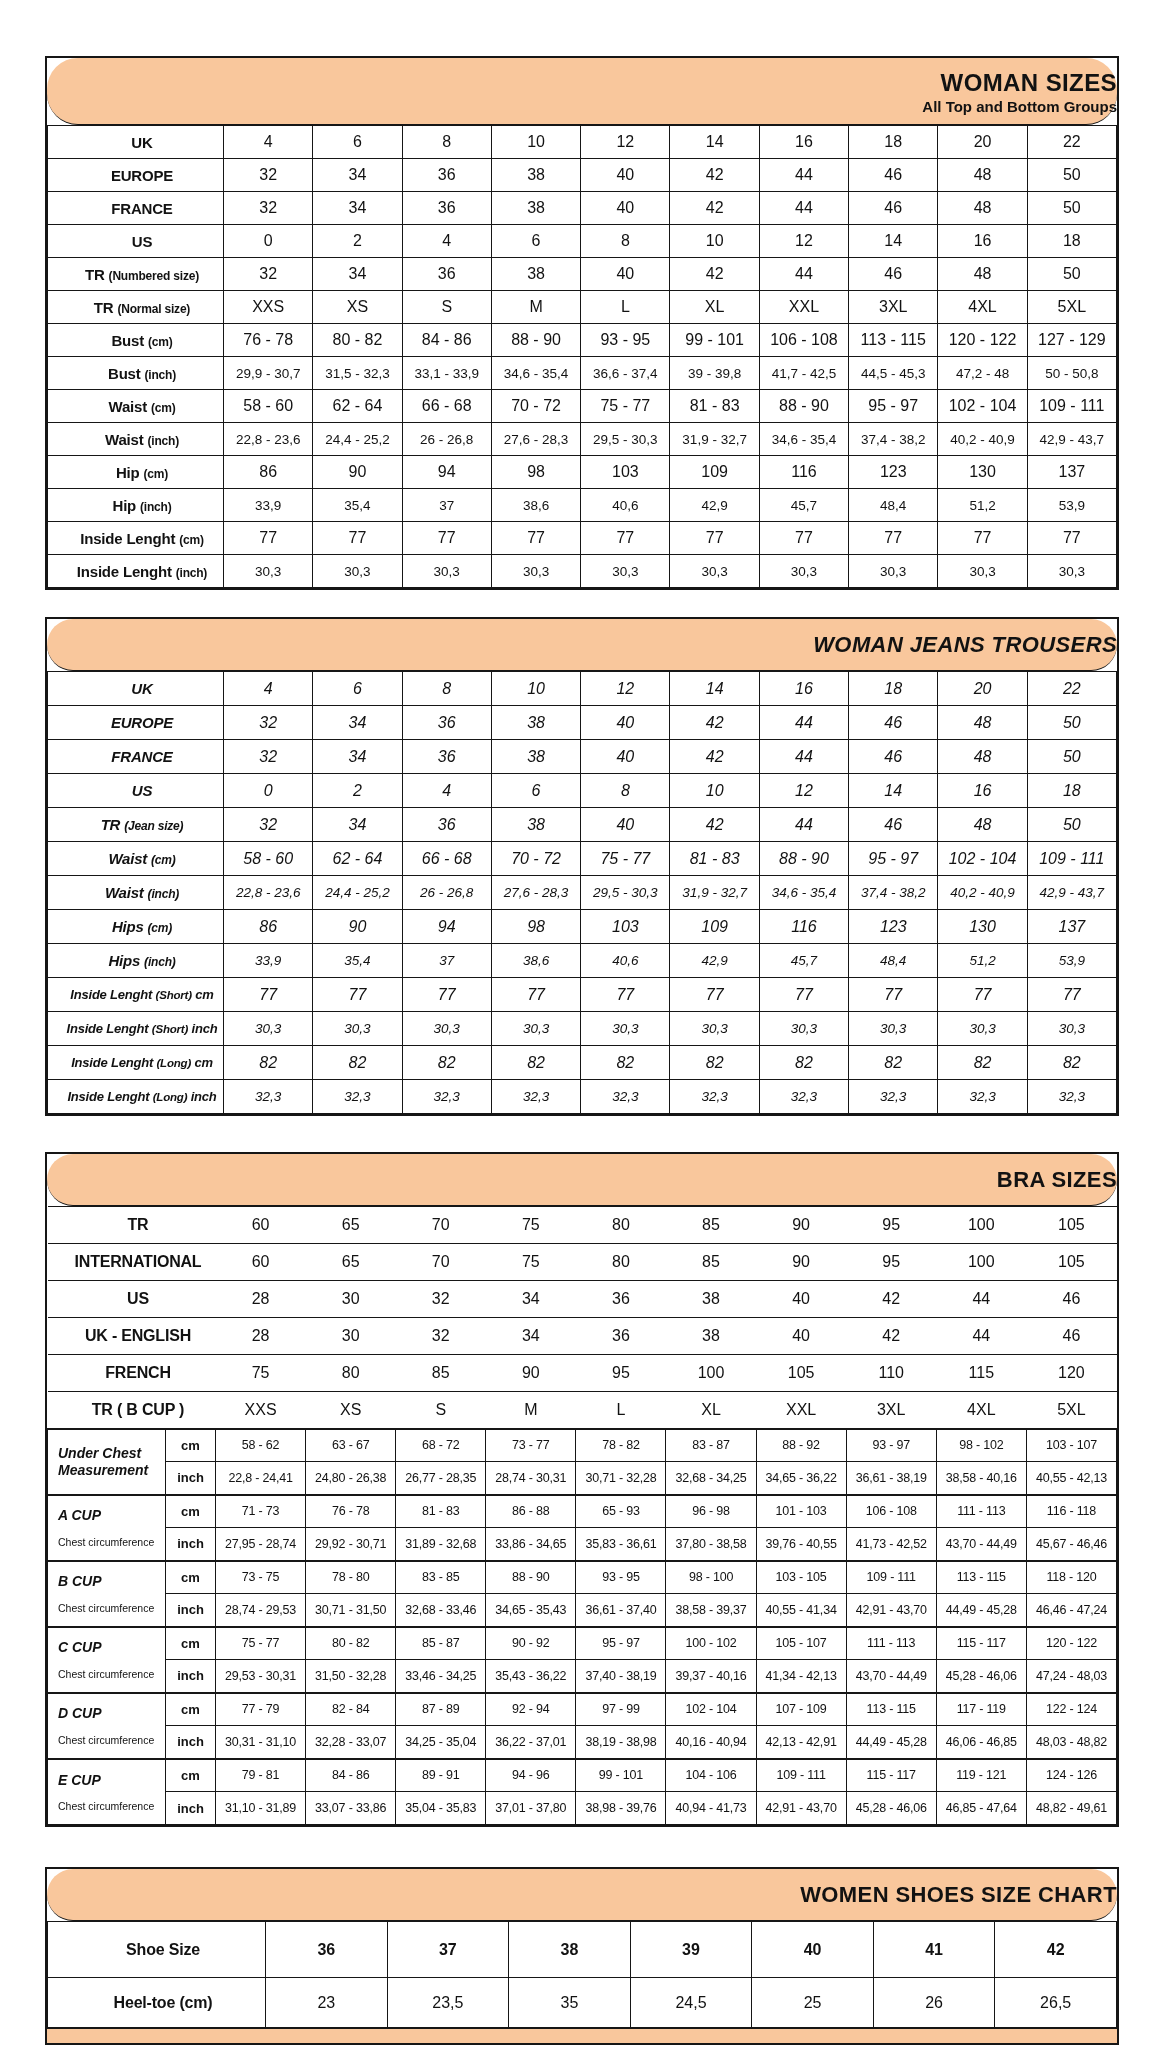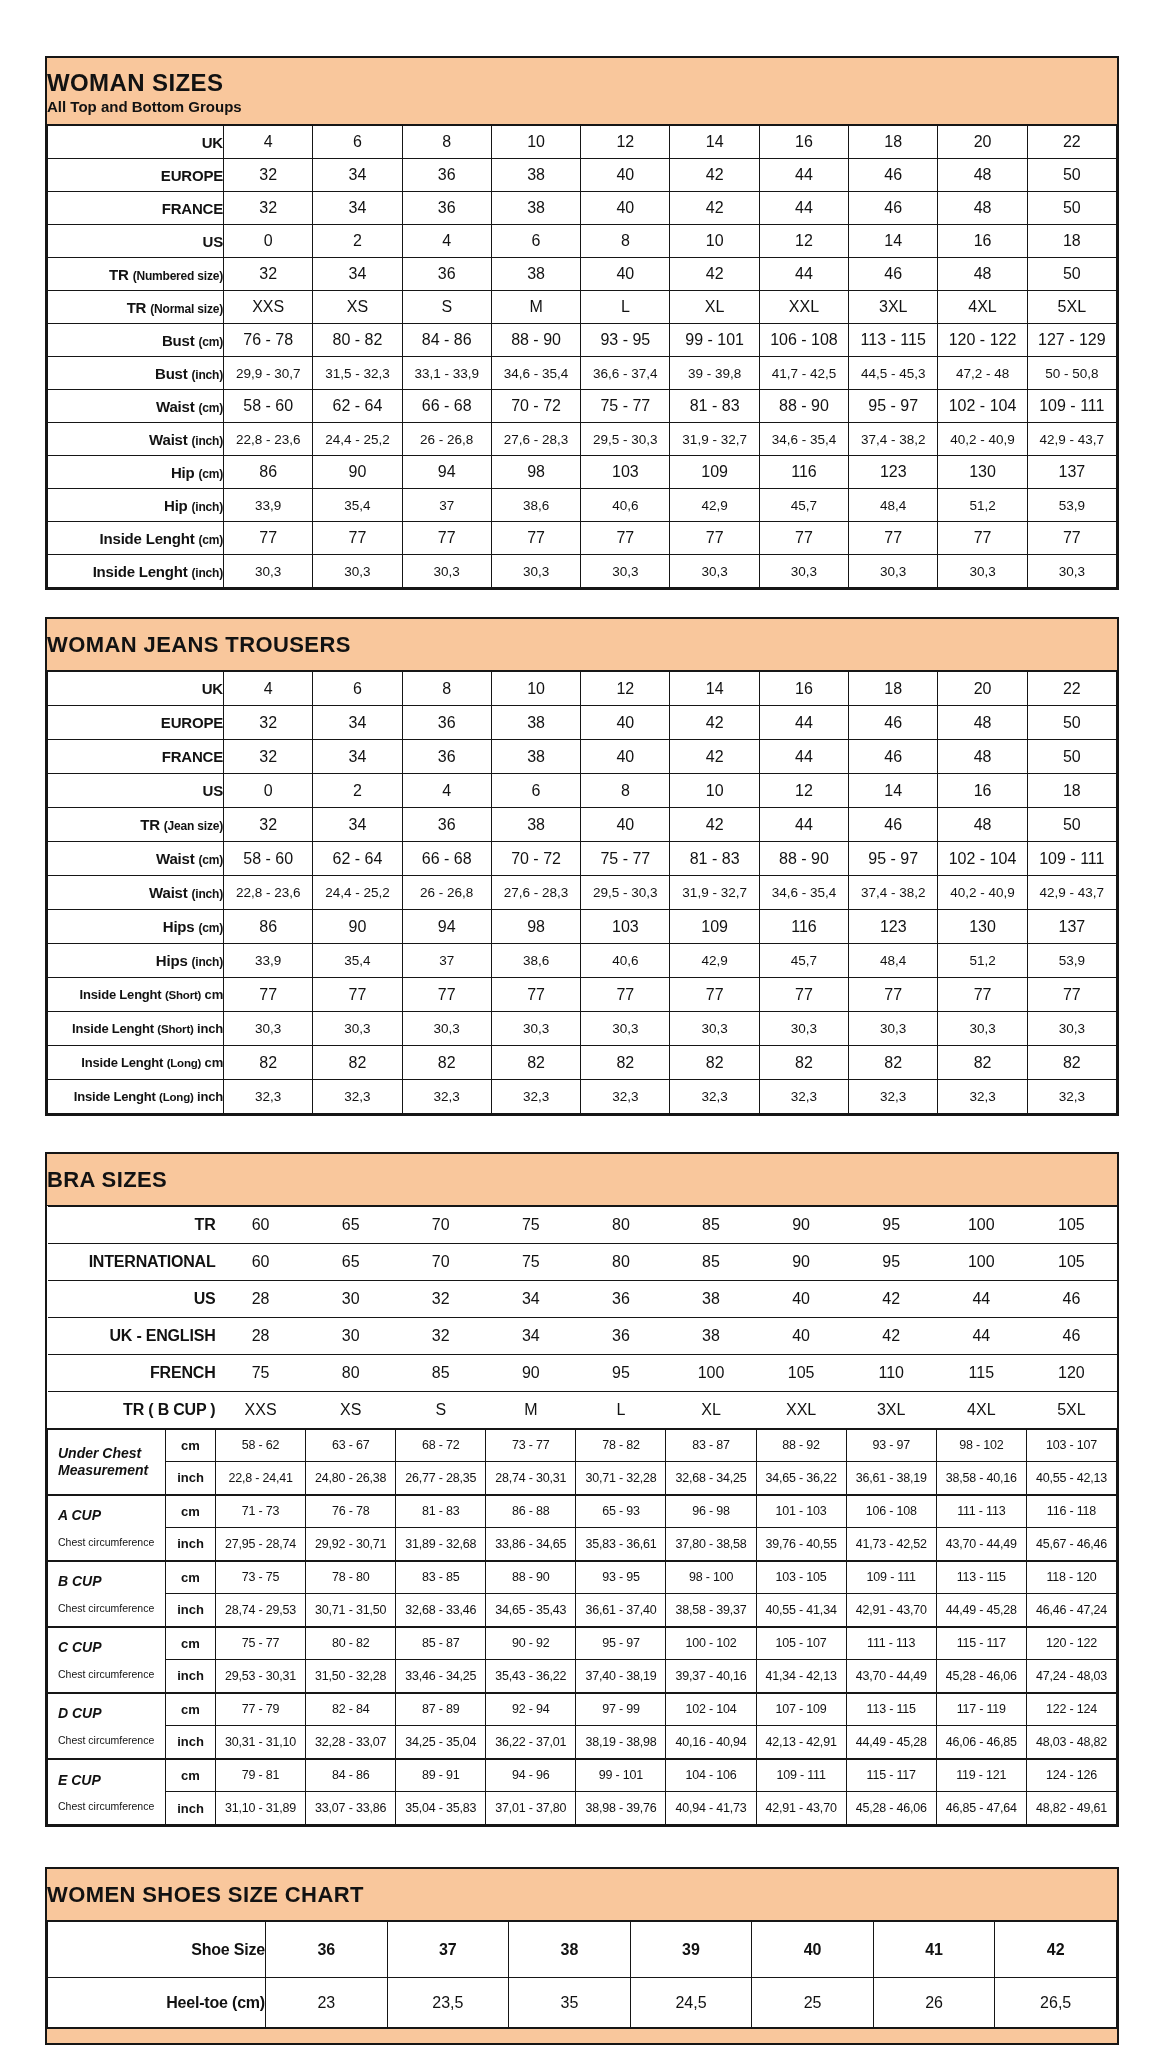--- a/index.html
+++ b/index.html
@@ -9,46 +9,47 @@
   *{box-sizing:border-box;margin:0;padding:0;}
   html,body{background:#ffffff;}
   body{
     width:1164px;height:2048px;overflow:hidden;
     font-family:"Liberation Sans","DejaVu Sans",sans-serif;
     color:#121212;
   }
   .page{padding:56px 45px 0 45px;}
   .table-block{border:2px solid var(--line);margin-bottom:27px;background:#fff;}
   .table-block.t3{margin-bottom:40px;}
-  .table-block.t2{margin-bottom:36px;}
+  .table-block.t2{margin-bottom:36px;font-style:italic;}
   .title-bar{
     background:var(--accent);
     border-bottom:1px solid var(--line);
-    text-align:left;
+    text-align:right;
     padding:11px 0 9px 0;
+    border-radius:31px;
   }
   .main-title{font-size:24px;font-weight:bold;letter-spacing:.4px;}
   .sub-title{font-size:15px;font-weight:bold;margin-top:1px;}
   .title-bar.single{padding:13px 0 12px 0;}
   .title-bar.single .main-title{font-size:22px;}
 
   table{width:100%;border-collapse:collapse;table-layout:fixed;}
   th,td{
     border:1px solid var(--line);
     text-align:center;vertical-align:middle;
     font-size:16px;font-weight:normal;
     overflow:hidden;
   }
   .c-label{width:176px;}
   .c-cup-label{width:118px;}
   .c-unit{width:50px;}
   .c-shoe-label{width:218px;}
 
   .label-cell{
-    text-align:right;padding-left:13px;
+    text-align:center;padding-left:13px;
     font-weight:bold;font-size:15px;letter-spacing:-0.2px;
     white-space:nowrap;
   }
   .paren{font-size:12px;font-weight:bold;}
   .long-label .label-cell{font-size:13px;}
   .long-label .paren{font-size:11.5px;}
 
   .t1 tbody tr{height:33px;}
   .t2 tbody tr{height:34px;}
   .inch-row .value-cell{font-size:13.5px;}

